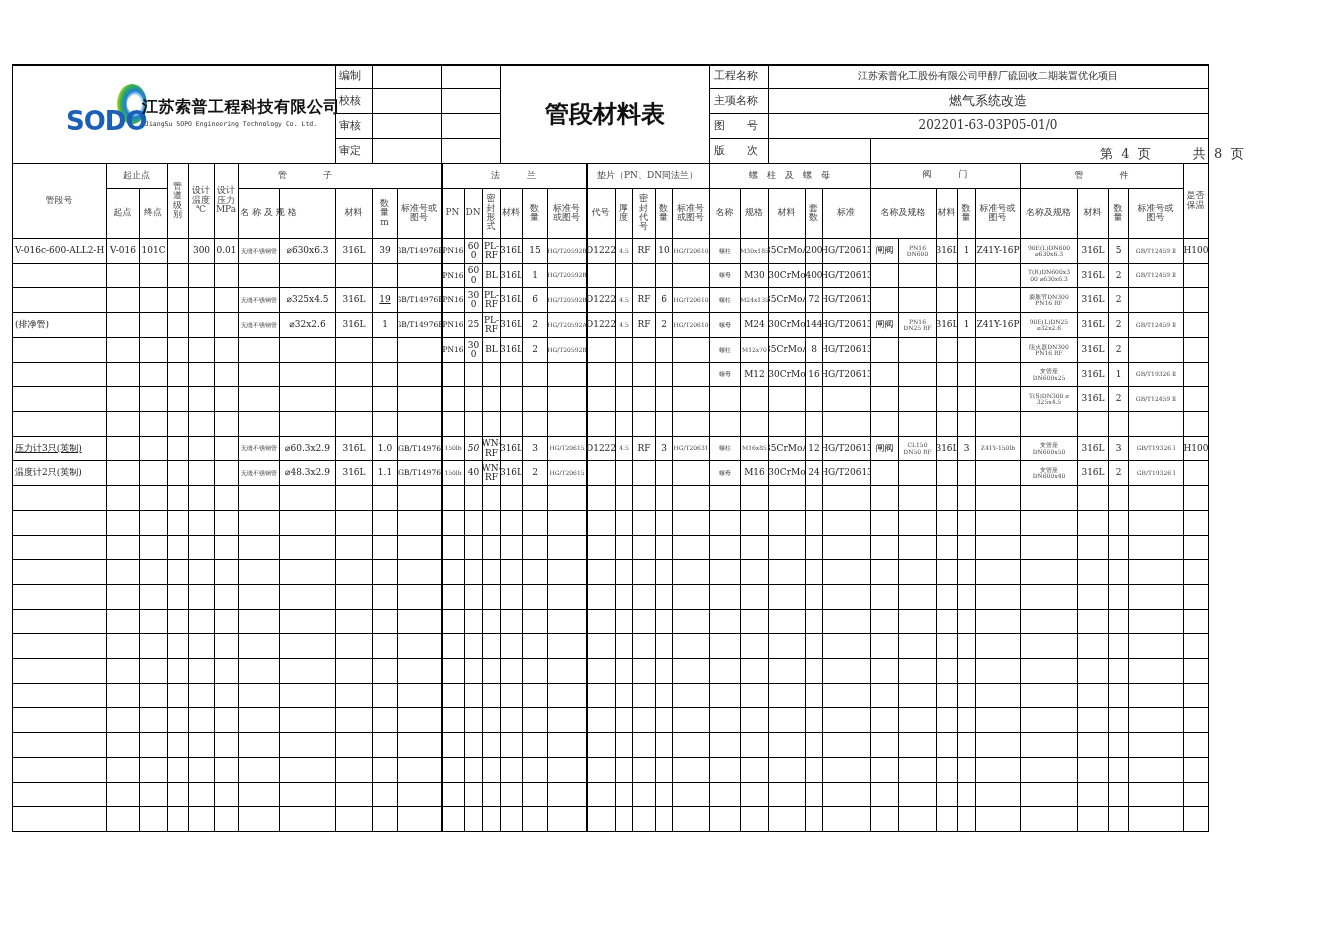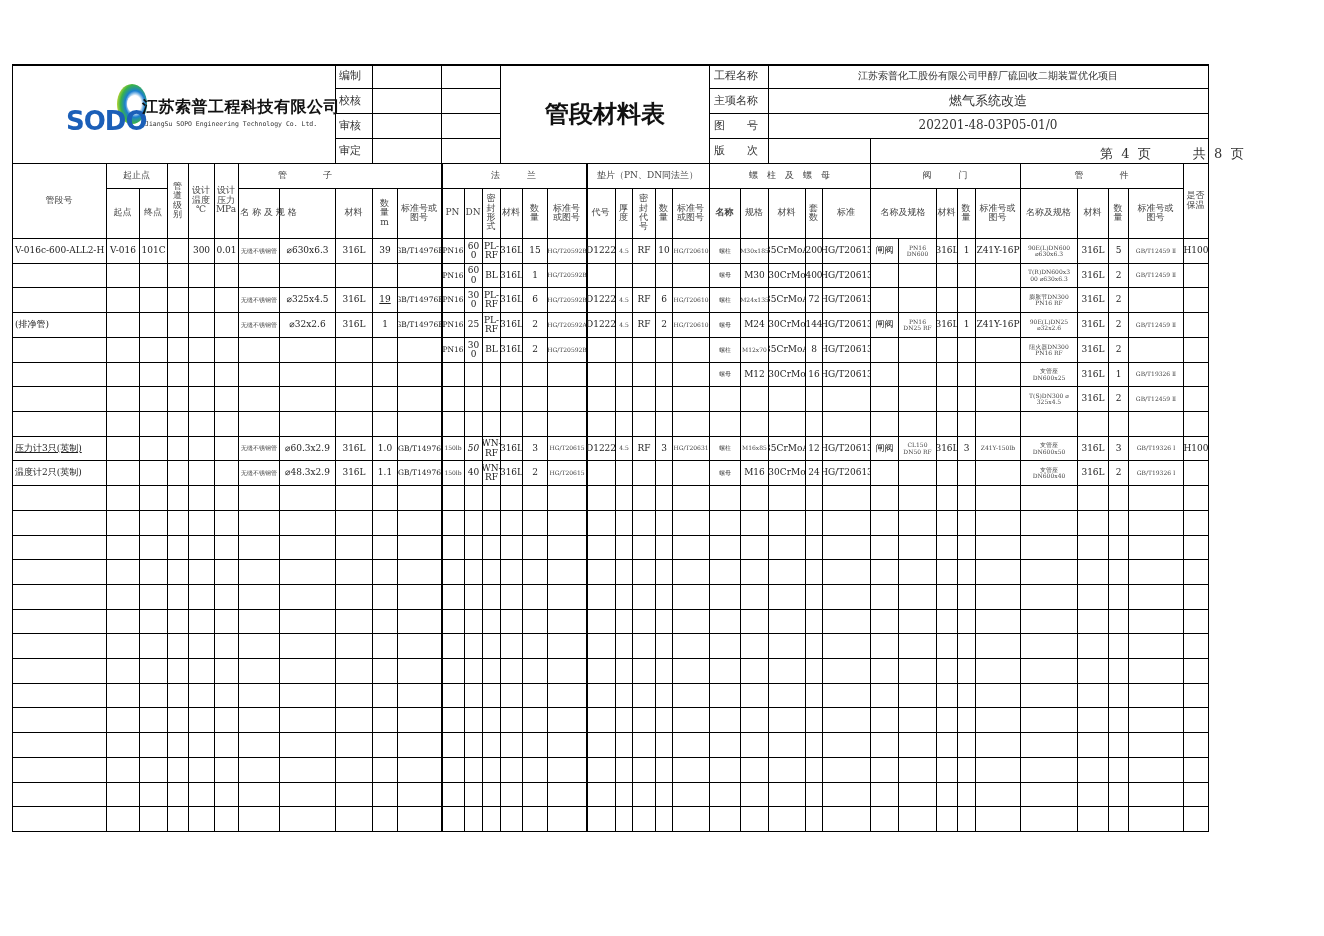--- a/index.html
+++ b/index.html
@@ -43,21 +43,21 @@
     <div class="hl" style="left: 709px; width: 500px; top: 113px;"></div>
     <div class="hl" style="left: 709px; width: 500px; top: 138px;"></div>
     <div class="vl" style="left: 768px; top: 64px; height: 100px;"></div>
     <div class="vl" style="left: 870px; top: 138px; height: 26px;"></div>
     <div class="t lbl left" style="left: 712px; top: 64px; width: 56px; height: 24px;">工程名称</div>
     <div class="t lbl left" style="left: 712px; top: 88px; width: 56px; height: 25px;">主项名称</div>
     <div class="t lbl left" style="left: 712px; top: 113px; width: 56px; height: 25px;">图　　号</div>
     <div class="t lbl left" style="left: 712px; top: 138px; width: 56px; height: 25px;">版　　次</div>
     <div class="t lbl" style="left: 768px; top: 64px; width: 440px; height: 24px; font-size: 10px;">江苏索普化工股份有限公司甲醇厂硫回收二期装置优化项目</div>
     <div class="t lbl" style="left: 768px; top: 88px; width: 440px; height: 25px; font-size: 13px;">燃气系统改造</div>
-    <div class="t lbl" style="left: 768px; top: 113px; width: 440px; height: 25px; font-size: 12px;">202201-48-03P05-01/0</div>
+    <div class="t lbl" style="left: 768px; top: 113px; width: 440px; height: 25px; font-size: 12px;">202201-63-03P05-01/0</div>
     <div class="abs" style="left: 1100px; top: 145px; font-size: 13px; white-space: nowrap; color: rgb(51, 51, 51);"><span>第</span>&nbsp;&nbsp;<span>4</span>&nbsp;&nbsp;<span>页</span><span style="display:inline-block;width:42px"></span><span>共</span>&nbsp;&nbsp;<span>8</span>&nbsp;&nbsp;<span>页</span></div>
     <div class="hl" style="left: 12px; width: 1197px; top: 238px;"></div>
     <div class="hl" style="left: 106px; width: 62px; top: 188px;"></div>
     <div class="hl" style="left: 238px; width: 204px; top: 188px;"></div>
     <div class="hl" style="left: 441px; width: 269px; top: 188px;"></div>
     <div class="hl" style="left: 709px; width: 162px; top: 188px;"></div>
     <div class="hl" style="left: 870px; width: 151px; top: 188px;"></div>
     <div class="hl" style="left: 1020px; width: 164px; top: 188px;"></div>
     <div class="vl" style="left: 106px; top: 163px; height: 669px; width: 1px;"></div>
     <div class="vl" style="left: 167px; top: 163px; height: 669px; width: 1px;"></div>
@@ -104,21 +104,21 @@
     <div class="t hdr" style="left: 188px; top: 163px; width: 26px; height: 75px;">设计
 温度
 ℃</div>
     <div class="t hdr" style="left: 214px; top: 163px; width: 24px; height: 75px;">设计
 压力
 MPa</div>
     <div class="t hdr" style="left: 238px; top: 163px; width: 134px; height: 25px;">管　　　　子</div>
     <div class="t hdr" style="left: 441px; top: 163px; width: 145px; height: 25px;">法　　　兰</div>
     <div class="t hdr" style="left: 586px; top: 163px; width: 123px; height: 25px;">垫片（PN、DN同法兰）</div>
     <div class="t hdr" style="left: 709px; top: 163px; width: 161px; height: 25px;">螺　柱　及　螺　母</div>
-    <div class="t hdr" style="left: 870px; top: 163px; width: 150px; height: 25px;">阀　　　门</div>
+    <div class="t hdr" style="left: 870px; top: 163px; width: 150px; height: 25px; font-family: Liberation Mono, monospace;">阀　　　门</div>
     <div class="t hdr" style="left: 1020px; top: 163px; width: 163px; height: 25px;">管　　　　件</div>
     <div class="t hdr" style="left: 1183px; top: 163px; width: 25px; height: 75px;">是否
 保温</div>
     <div class="t hdr" style="left: 106px; top: 188px; width: 33px; height: 50px;">起点</div>
     <div class="t hdr" style="left: 139px; top: 188px; width: 28px; height: 50px;">终点</div>
     <div class="t hdr" style="left: 220px; top: 188px; width: 97px; height: 50px;">名 称 及 规 格</div>
     <div class="t hdr" style="left: 335px; top: 188px; width: 37px; height: 50px;">材料</div>
     <div class="t hdr" style="left: 372px; top: 188px; width: 25px; height: 50px;">数
 量
 m</div>
@@ -139,21 +139,21 @@
     <div class="t hdr" style="left: 615px; top: 188px; width: 17px; height: 50px;">厚
 度</div>
     <div class="t hdr" style="left: 632px; top: 188px; width: 23px; height: 50px;">密
 封
 代
 号</div>
     <div class="t hdr" style="left: 655px; top: 188px; width: 17px; height: 50px;">数
 量</div>
     <div class="t hdr" style="left: 672px; top: 188px; width: 37px; height: 50px;">标准号
 或图号</div>
-    <div class="t hdr" style="left: 709px; top: 188px; width: 31px; height: 50px; font-weight: bold;">名称</div>
+    <div class="t hdr" style="left: 709px; top: 188px; width: 31px; height: 50px;">名称</div>
     <div class="t hdr" style="left: 740px; top: 188px; width: 28px; height: 50px;">规格</div>
     <div class="t hdr" style="left: 768px; top: 188px; width: 37px; height: 50px;">材料</div>
     <div class="t hdr" style="left: 805px; top: 188px; width: 17px; height: 50px;">套
 数</div>
     <div class="t hdr" style="left: 822px; top: 188px; width: 48px; height: 50px;">标准</div>
     <div class="t hdr" style="left: 870px; top: 188px; width: 66px; height: 50px;">名称及规格</div>
     <div class="t hdr" style="left: 936px; top: 188px; width: 21px; height: 50px;">材料</div>
     <div class="t hdr" style="left: 957px; top: 188px; width: 18px; height: 50px;">数
 量</div>
     <div class="t hdr" style="left: 975px; top: 188px; width: 45px; height: 50px;">标准号或

